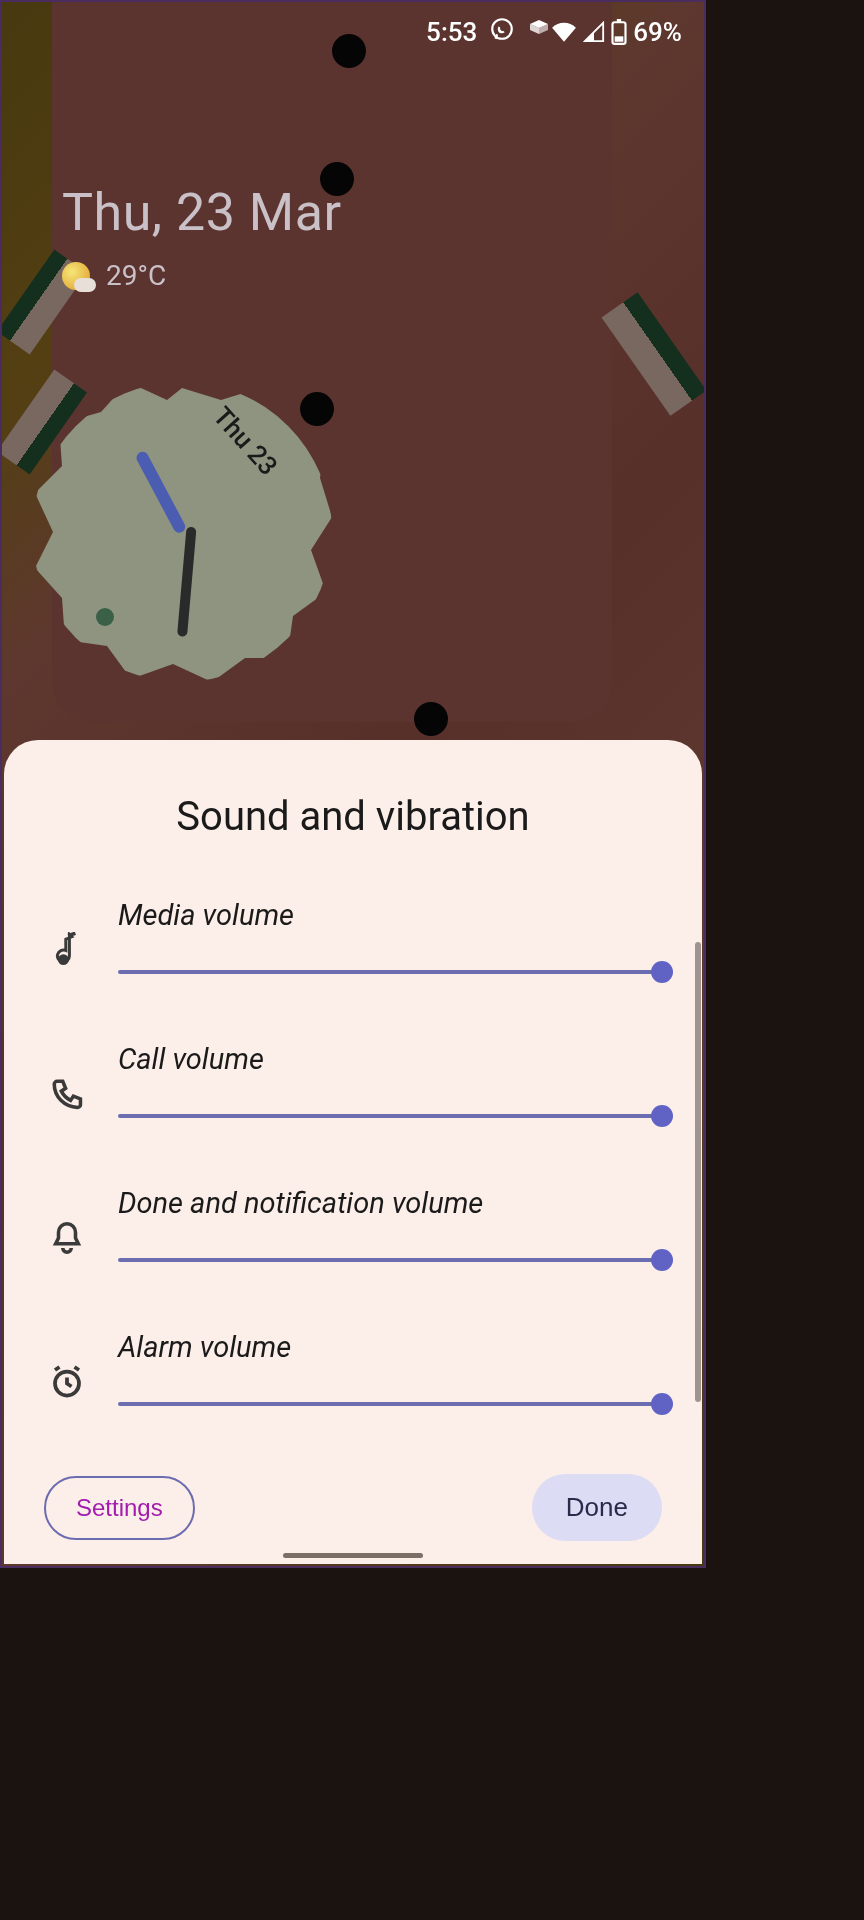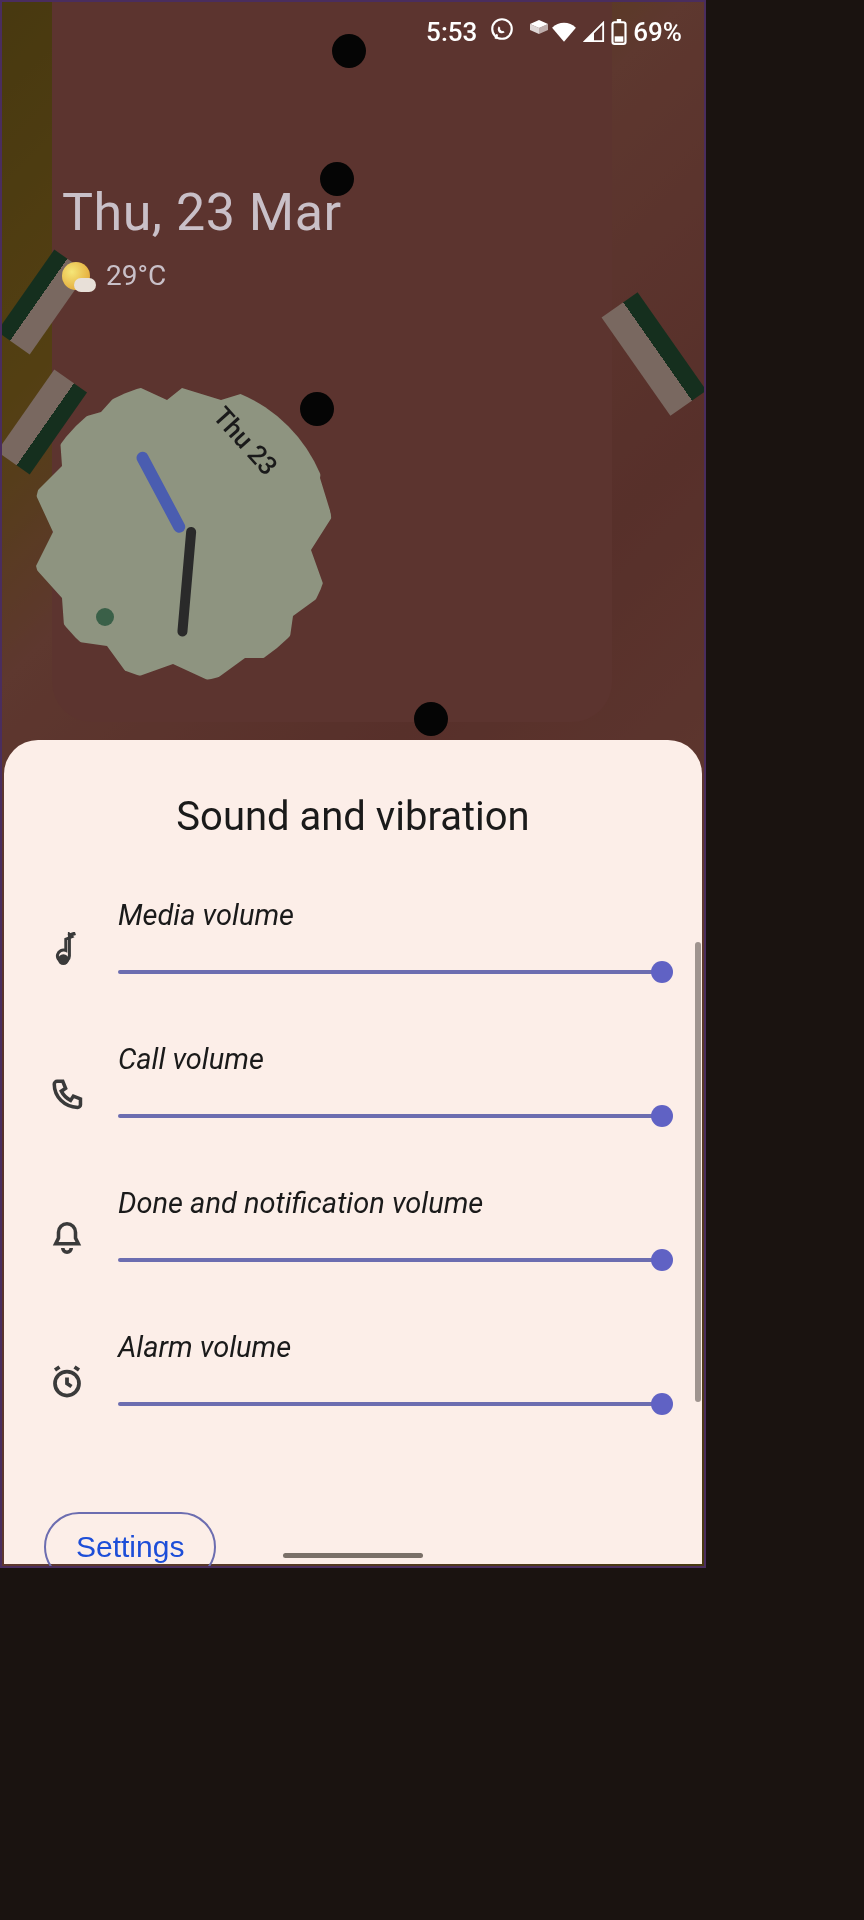--- a/index.html
+++ b/index.html
@@ -65,21 +65,21 @@
 
   .slider-row { display:flex; align-items:center; gap:28px; margin-bottom:60px;font-style:italic; }
   .slider-icon { width:46px; display:flex; align-items:center; justify-content:center; color:#3a3a3a; padding-top:20px;}
   .slider-col { flex:1; }
   .slider-label { font-size:29px; color:#1a1a1a; font-weight:400; margin-bottom:30px; }
   .slider-track { position:relative; height:20px; }
   .track-line { position:absolute; left:0; right:0; top:8px; height:4px; background:#6c6db0; border-radius:2px;}
   .track-thumb { position:absolute; top:50%; transform:translate(-50%,-50%); width:22px; height:22px; background:#6062c4; border-radius:50%; }
 
   .sheet-buttons { margin-top:auto; display:flex; justify-content:space-between; align-items:center; padding-bottom:20px;}
-  .btn-settings { border:2px solid #6c6db0; background:transparent; color:#1d4ed8; font-size:30px; padding:16px 30px; border-radius:40px; font-weight:500;margin-top:38px;}
+  .btn-settings { border:2px solid #6c6db0; background:transparent; color:#a21caf; font-size:24px; padding:16px 30px; border-radius:40px; font-weight:500;}
   .btn-done { border:none; background:#dcdcf5; color:#2a2a4a; font-size:26px; padding:18px 34px; border-radius:40px; font-weight:500;}
 
   .scroll-ind{position:absolute;right:3px;top:940px;width:6px;height:460px;background:rgba(120,110,105,0.7);border-radius:3px;}
 
   .nav-handle { position:absolute; bottom:8px; left:50%; transform:translateX(-50%); width:140px; height:5px; background:#7a7068; border-radius:3px; }
 </style>
 </head>
 <body>
 
 <div class="wallpaper">
@@ -214,17 +214,18 @@
       <div class="slider-label">Alarm volume</div>
       <div class="slider-track">
         <div class="track-line"></div>
           <div class="track-thumb" style="left:100%"></div>
       </div>
     </div>
   </div>
 
   <div class="sheet-buttons">
     <button class="btn-settings">Settings</button>
+    <button class="btn-done">Done</button>
   </div>
 </div>
 
 <div class="scroll-ind"></div>
 <div class="nav-handle"></div>
 
 </body></html>

